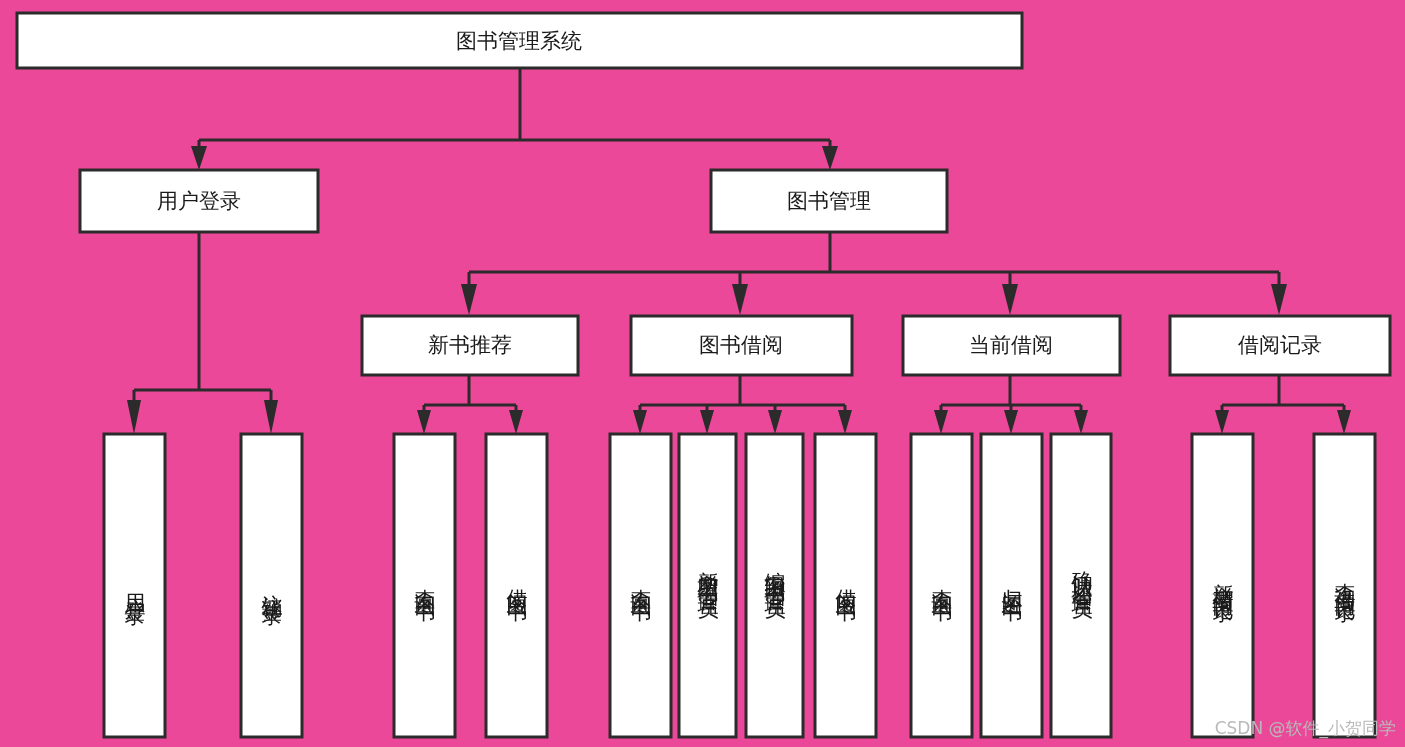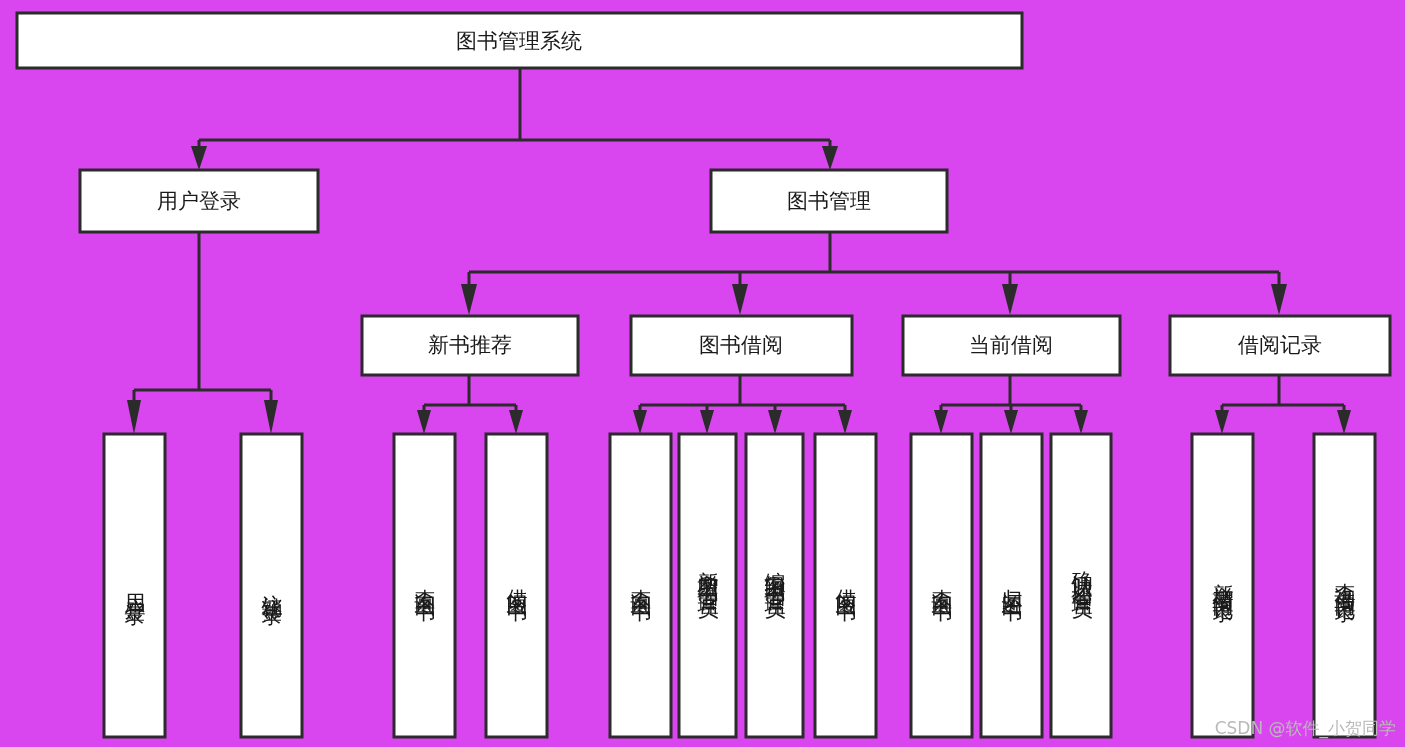--- a/index.html
+++ b/index.html
@@ -10,21 +10,21 @@
   body {
     width: 1405px;
     height: 747px;
     font-family: "DejaVu Sans", "Liberation Sans", sans-serif;
     overflow: hidden;
   }
   #diagram-root {
     position: relative;
     width: 1405px;
     height: 747px;
-    background: #d946ef;
+    background: #ec4899;
   }
   svg#flowchart {
     display: block;
     width: 1405px;
     height: 747px;
   }
   .node-rect {
     fill: #ffffff;
     stroke: #2b2b2b;
     stroke-width: 3;

